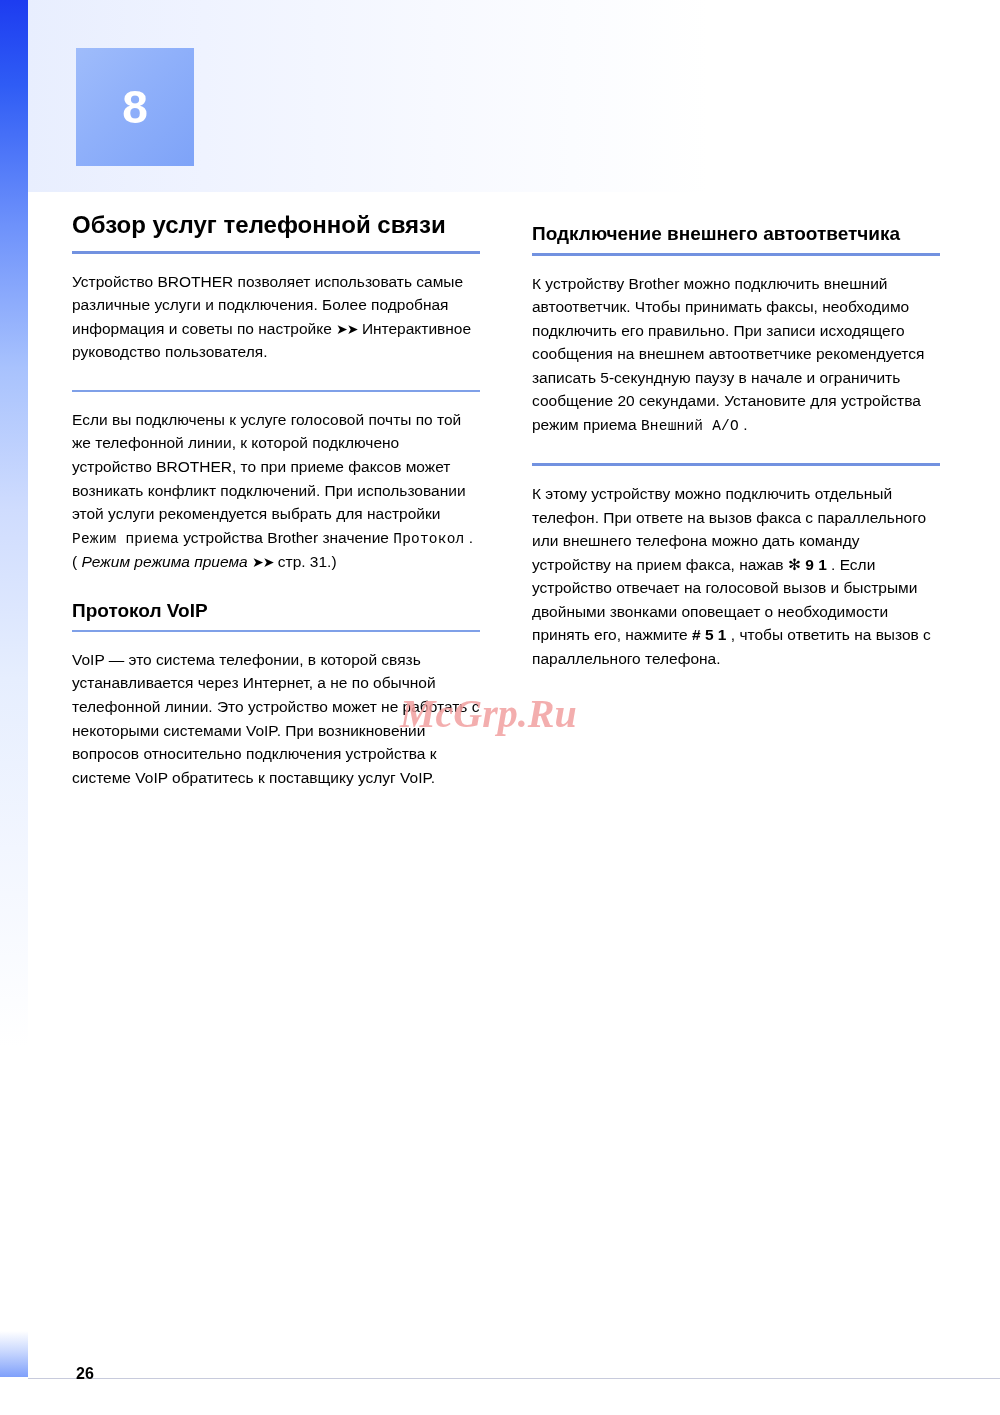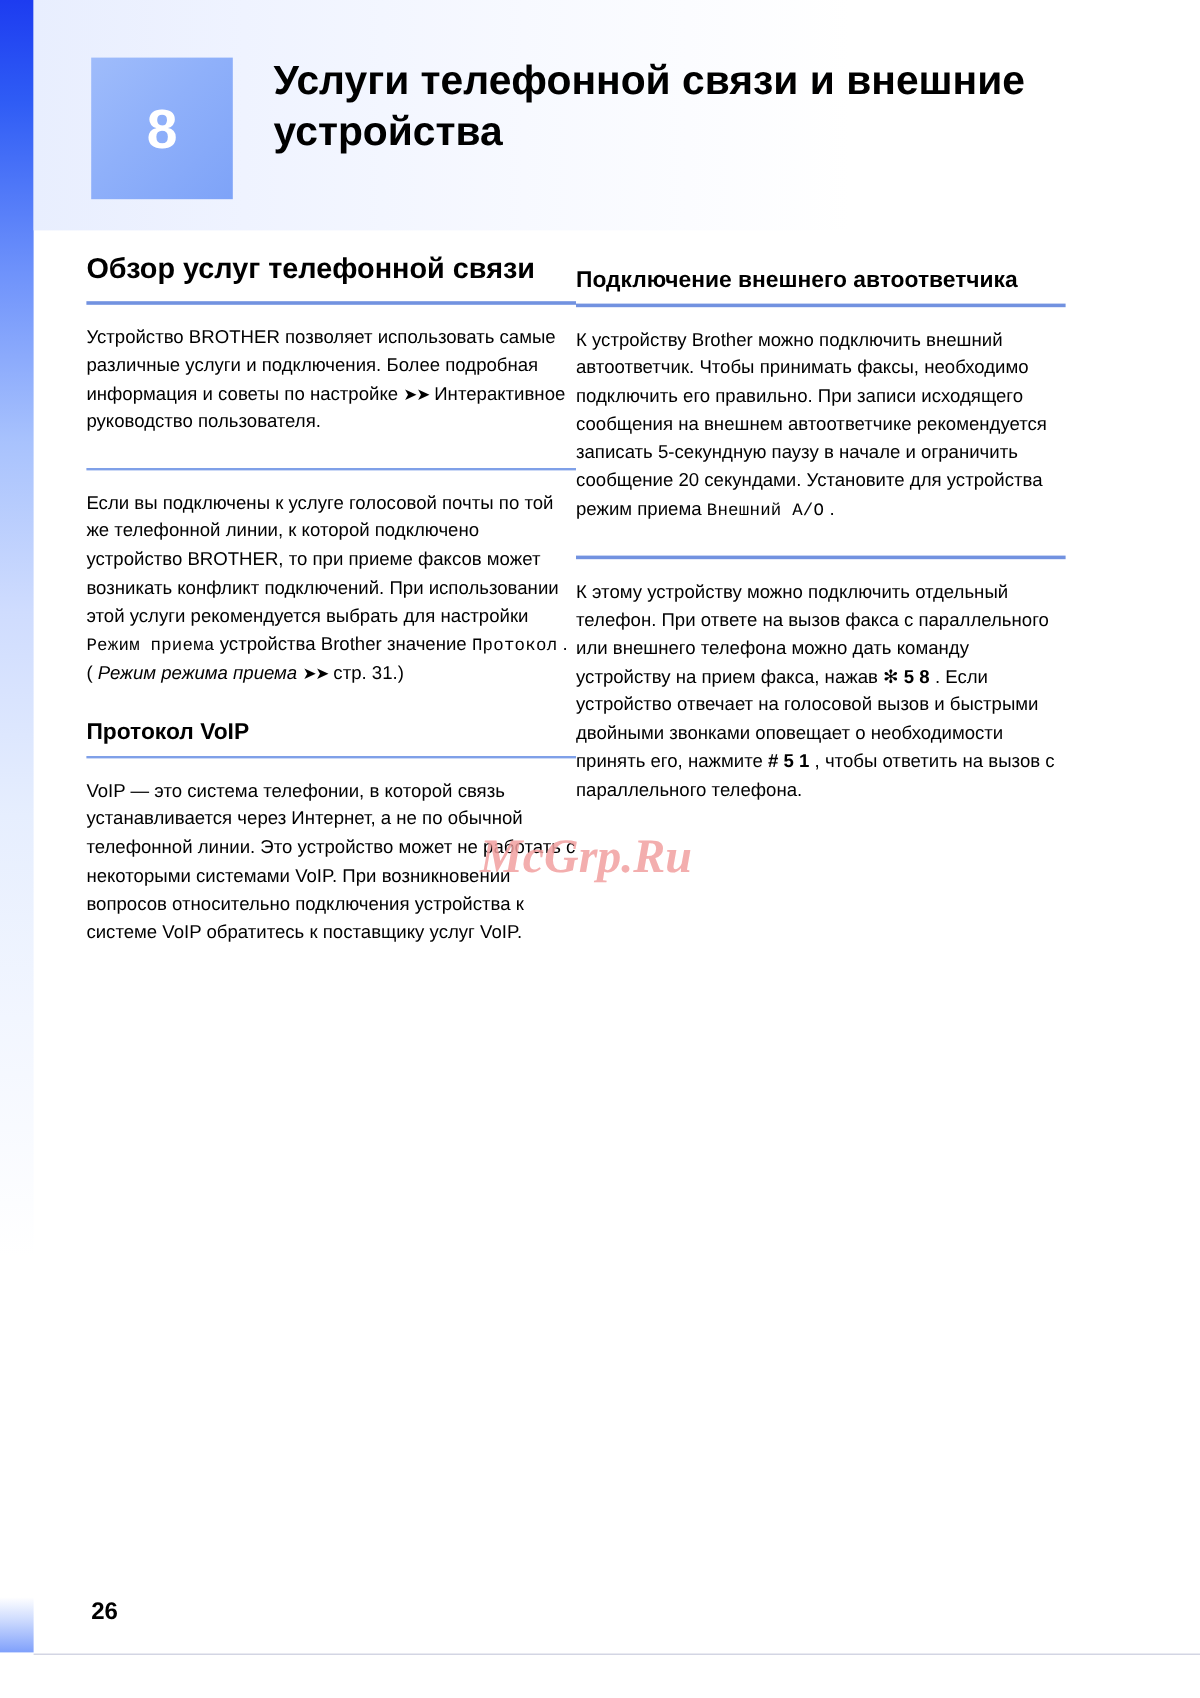--- a/index.html
+++ b/index.html
@@ -85,20 +85,21 @@
     line-height: 1.26;
     color: #000000;
   }
   
   .columns {
     position: absolute;
     left: 72px;
     top: 210px;
     width: 868px;
     display: flex;
+    gap: 52px;
   }
   .col {
     width: 408px;
   }
   h1.sec {
     font-size: 24px;
     font-weight: bold;
     line-height: 1.28;
     margin: 0 0 10px 0;
   }
@@ -132,22 +133,22 @@
   }
   .ital { font-style: italic; }
   .bold { font-weight: bold; }
   .arrows {
     font-size: 14px;
     letter-spacing: -1px;
   }
   .pagenum {
     position: absolute;
     left: 76px;
-    bottom: 60px;
-    font-size: 20px;
+    bottom: 32px;
+    font-size: 16px;
     font-weight: bold;
   }
   .watermark {
     position: absolute;
     left: 400px;
     top: 690px;
     font-family: "Liberation Serif", serif;
     font-style: italic;
     font-size: 40px;
     font-weight: bold;
@@ -164,21 +165,20 @@
 
   <div class="left-bar"></div>
   <div class="left-bar-bottom"></div>
   <div class="bottom-rule"></div>
 
   <div class="header">
     <div class="header-wash"></div>
     <div class="chapter-box">
       <span class="chapter-num">8</span>
     </div>
-    <div class="chapter-title">Услуги телефонной связи и внешние устройства</div>
   </div>
 
   <div class="columns">
 
     <div class="col">
 
       <div class="blk">
         <h1 class="sec">Обзор услуг телефонной связи</h1>
         <div class="rule thick"></div>
         <p class="body">
@@ -220,21 +220,21 @@
           <span class="mono">Внешний А/О</span>
           <span>.</span>
         </p>
       </div>
 
       <div class="blk">
         <div class="rule thick"></div>
         <p class="body">
           <span>К этому устройству можно подключить отдельный телефон. При ответе на вызов факса с параллельного или внешнего телефона можно дать команду устройству на прием факса, нажав </span>
           <span>✻</span>
-          <span class="bold">5 8</span>
+          <span class="bold">9 1</span>
           <span>. Если устройство отвечает на голосовой вызов и быстрыми двойными звонками оповещает о необходимости принять его, нажмите </span>
           <span class="bold"># 5 1</span>
           <span>, чтобы ответить на вызов с параллельного телефона.</span>
         </p>
       </div>
 
     </div>
   </div>
 
   <div class="watermark">McGrp.Ru</div>

